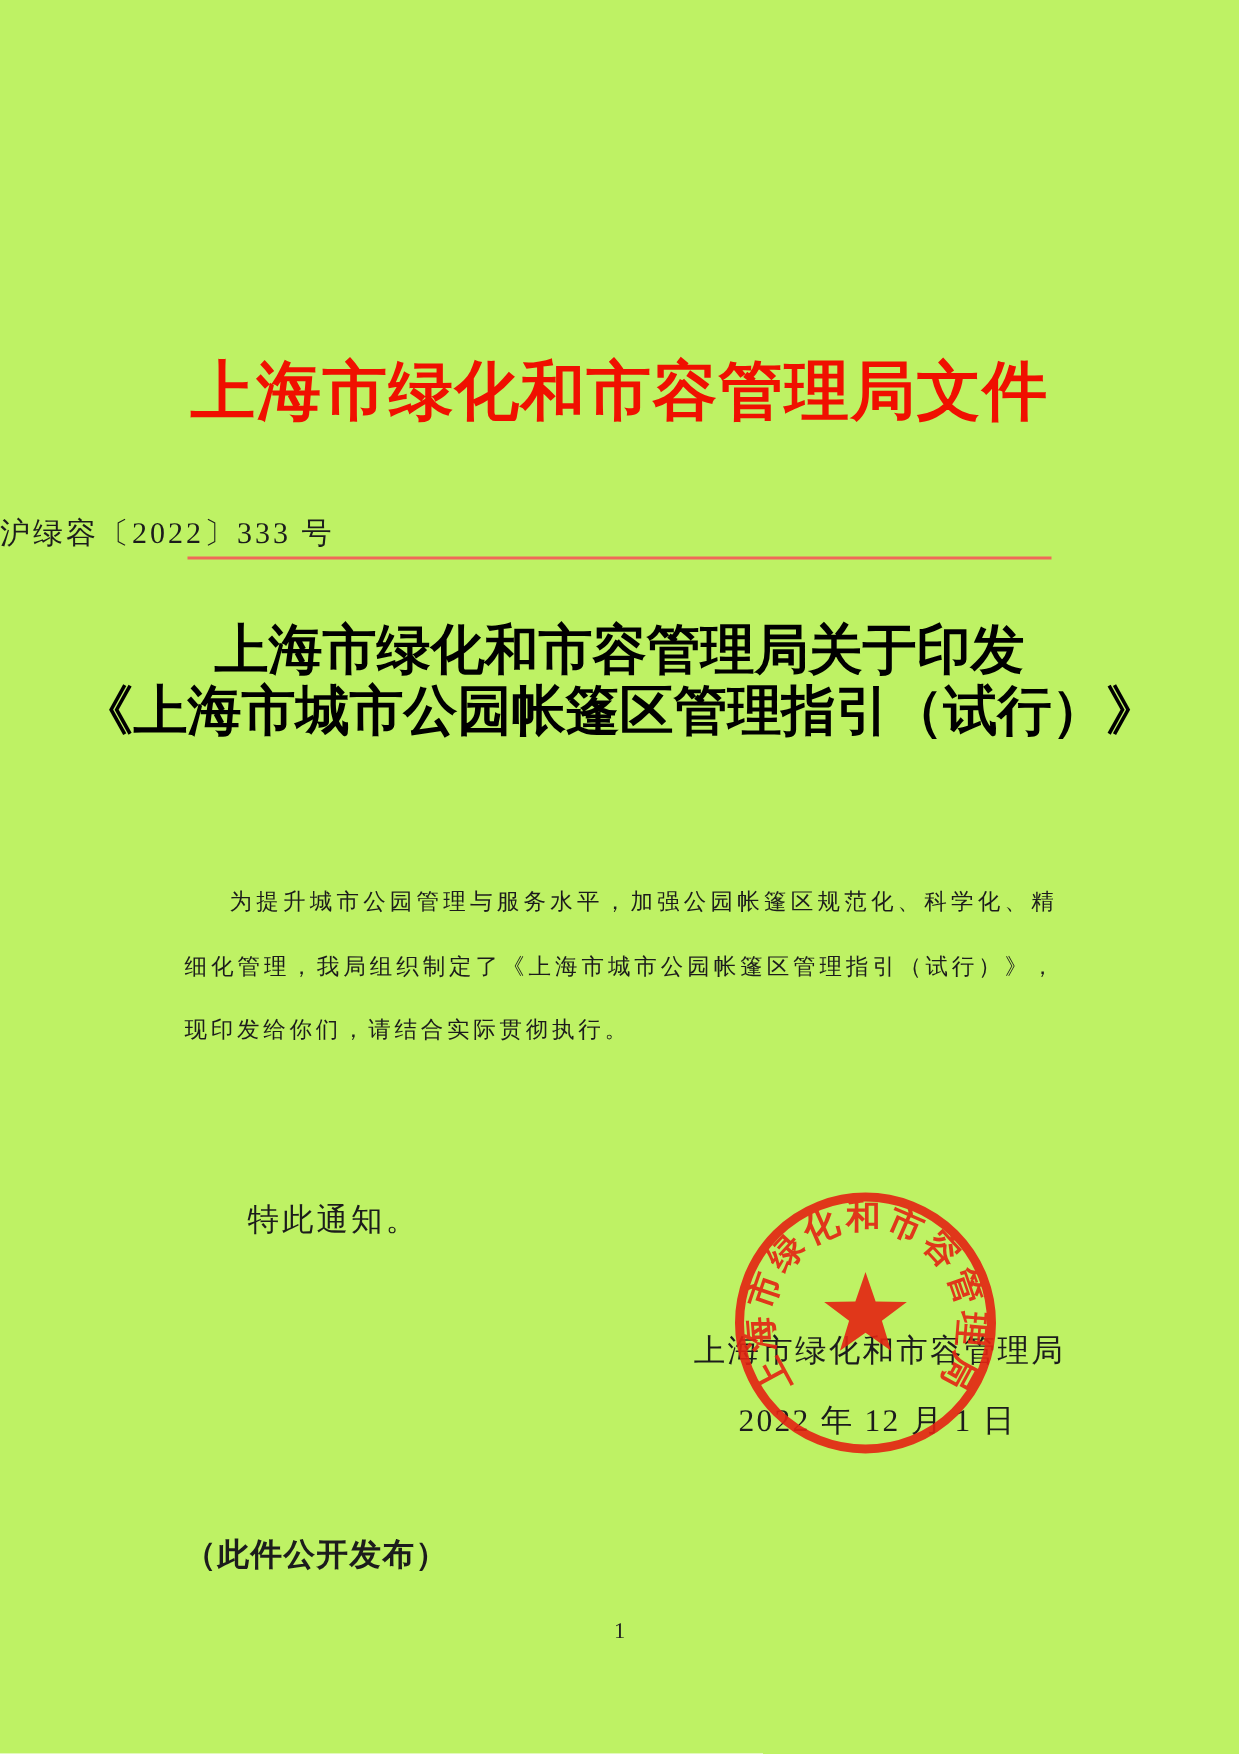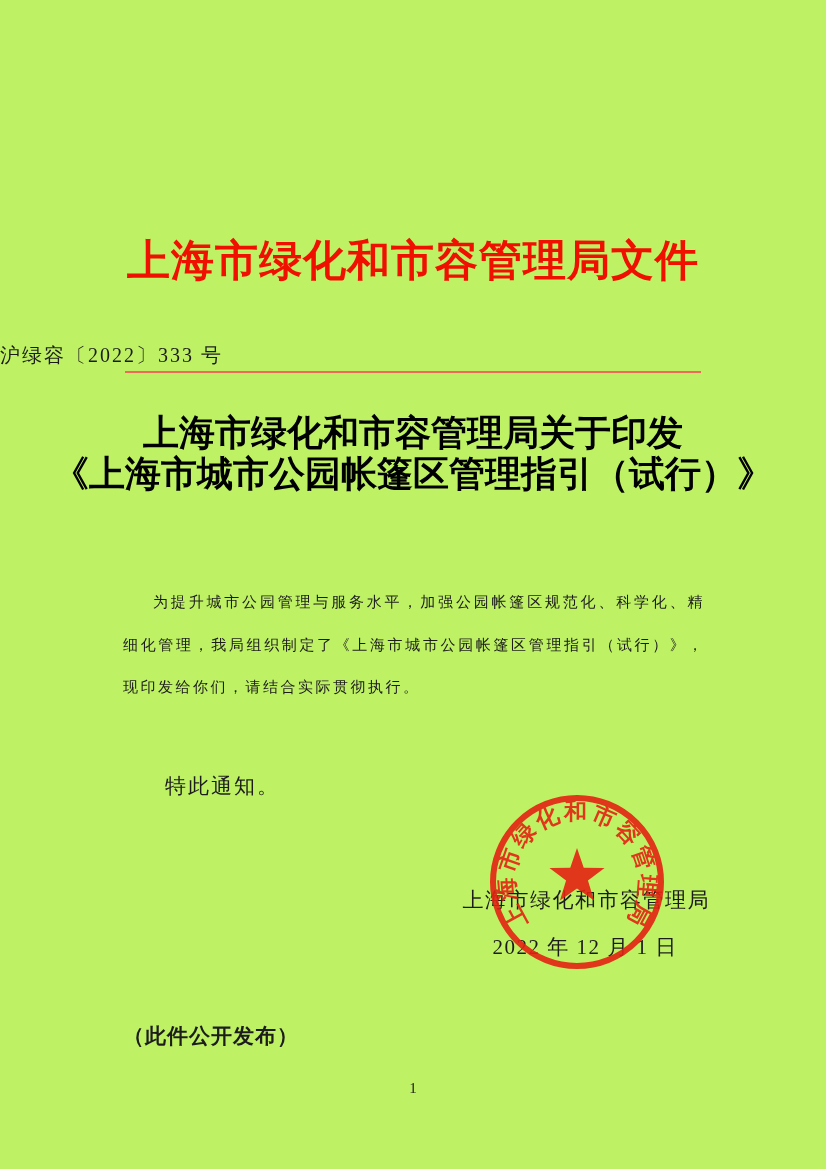--- a/index.html
+++ b/index.html
@@ -51,21 +51,21 @@
     font-size:21px;letter-spacing:2px;
   }
   .body-par{
     position:absolute;top:581px;left:123px;width:582px;
     font-size:15px;letter-spacing:2.5px;
     line-height:42.5px;
     text-align:justify;
     text-indent:2em;
   }
   .closing{
-    position:absolute;top:772px;left:123px;width:580px;
+    position:absolute;top:799px;left:123px;width:580px;
     font-size:21px;letter-spacing:2px;
     text-indent:2em;
   }
   .signature-block{
     position:absolute;top:886px;right:116px;width:250px;
     font-size:21px;letter-spacing:1.5px;
     color:var(--text);
   }
   .signature-block .signer{
     text-align:right;white-space:nowrap;

